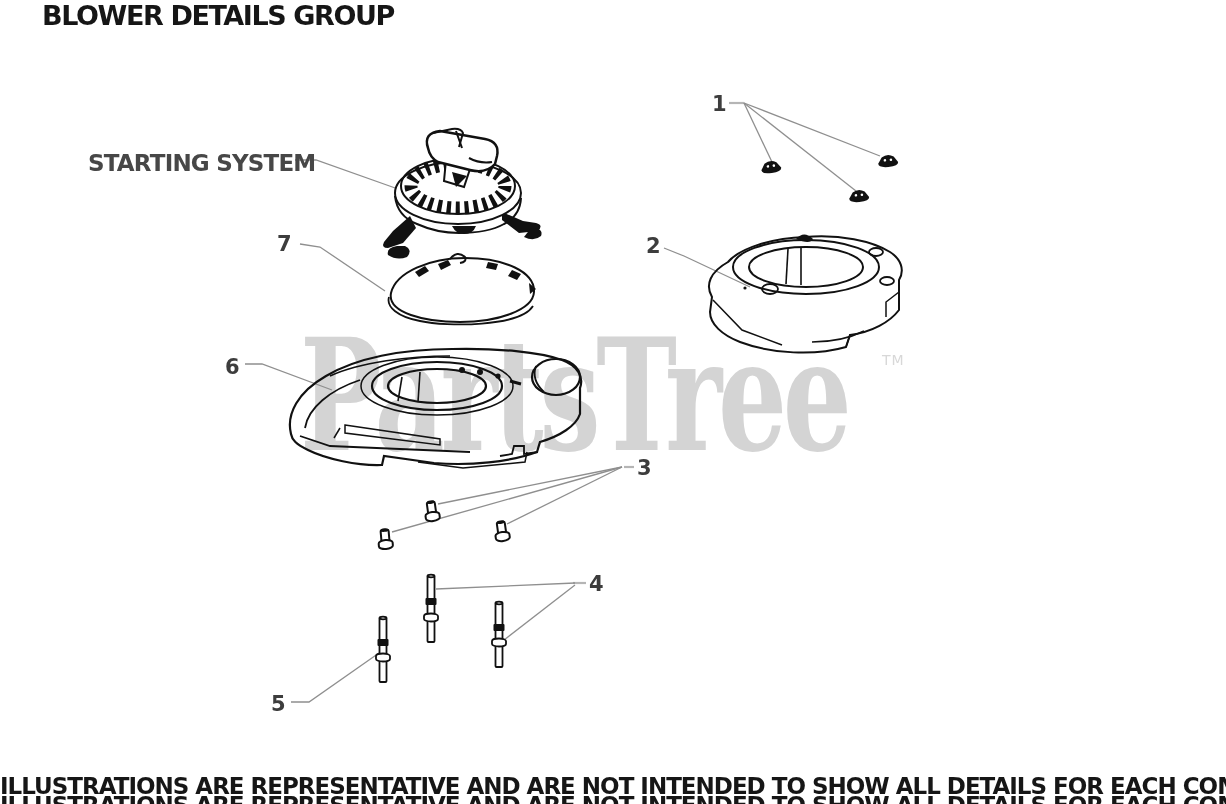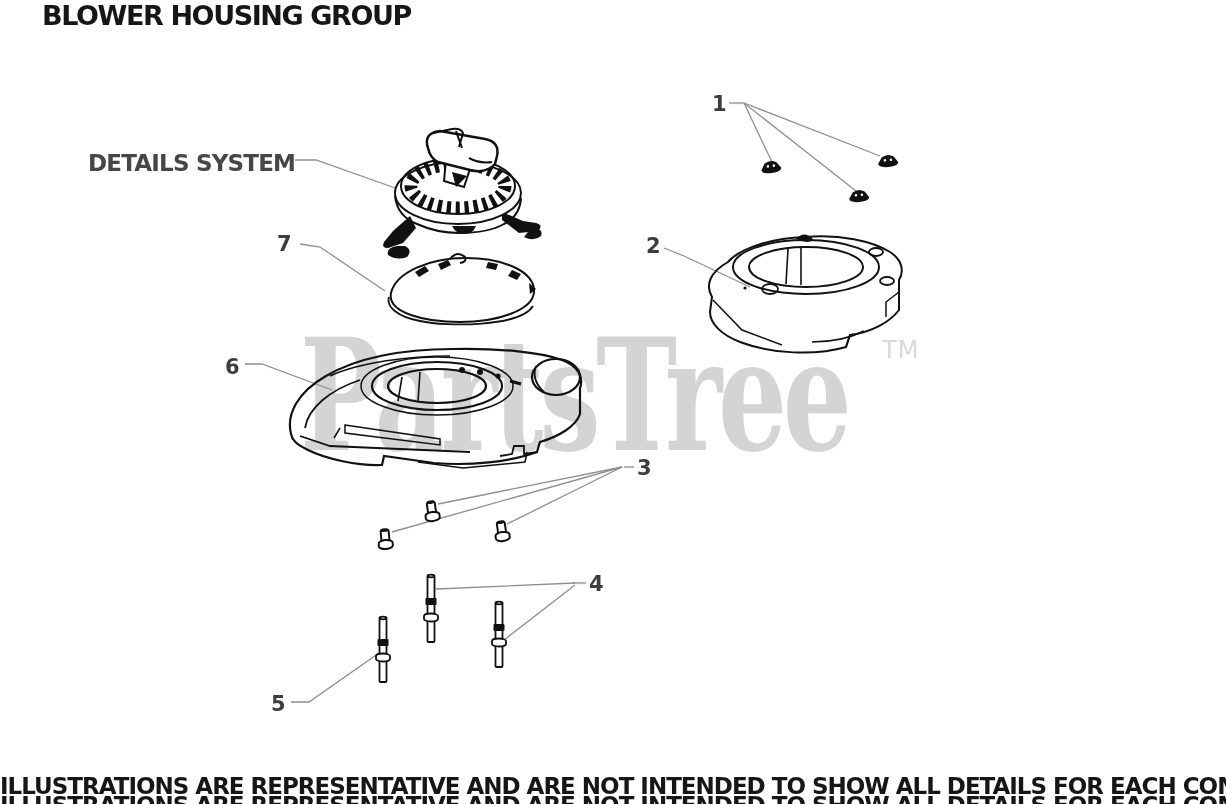--- a/index.html
+++ b/index.html
@@ -15,22 +15,22 @@
   }
   
   .wm{
     position:absolute;left:300px;top:318px;z-index:0;
     font-family:"DejaVu Serif","Liberation Serif",serif;font-weight:bold;
     font-size:155px;line-height:1;color:#d4d4d4;letter-spacing:-6px;
     transform:scaleX(0.70);transform-origin:left top;white-space:nowrap;
     user-select:none;
   }
   .wm-tm{
-    position:absolute;left:882px;top:336px;z-index:0;
-    font-size:24px;font-weight:normal;color:#d8d8d8;letter-spacing:1px;
+    position:absolute;left:882px;top:352px;z-index:0;
+    font-size:14px;font-weight:normal;color:#d8d8d8;letter-spacing:1px;
     font-family:"DejaVu Sans","Liberation Sans",sans-serif;
   }
   
   svg.art{position:absolute;left:0;top:0;z-index:1;}
   .lbl{
     position:absolute;z-index:2;font-weight:bold;color:#474747;
     white-space:nowrap;line-height:1;
   }
   .sys-lbl{left:88px;top:152px;font-size:23px;letter-spacing:-0.8px;}
   .co{
@@ -52,21 +52,21 @@
   }
   .disc-1{top:775px;}
   .disc-2{top:794px;}
 </style>
 </head>
 <body>
 
 <div class="page">
 
   <div class="hdr">
-    <h1>BLOWER HOUSING GROUP</h1>
+    <h1>BLOWER DETAILS GROUP</h1>
   </div>
 
   <div class="wm">PartsTree</div>
   <div class="wm-tm">TM</div>
 
   <svg class="art" width="1226" height="804" viewBox="0 0 1226 804">
 
     <g stroke="#8f8f8f" stroke-width="1.3" fill="none">
 
       <polyline points="295,160 316,160 398,189"></polyline>
@@ -219,21 +219,21 @@
       </g>
       <g transform="translate(499,603)">
         <rect x="-3.5" y="0" width="7" height="64" rx="1"></rect>
         <ellipse cx="0" cy="0" rx="3.5" ry="1.3"></ellipse>
         <rect x="-5.5" y="21" width="11" height="7" rx="1" fill="#111" stroke="none"></rect>
         <path d="M-7,38 a7,2.5 0 0 1 14,0 l0,3 a7,2.5 0 0 1 -14,0 z"></path>
       </g>
     </g>
   </svg>
 
-  <div class="lbl sys-lbl">DETAILS SYSTEM</div>
+  <div class="lbl sys-lbl">STARTING SYSTEM</div>
   <div class="co co1">1</div>
   <div class="co co2">2</div>
   <div class="co co3">3</div>
   <div class="co co4">4</div>
   <div class="co co5">5</div>
   <div class="co co6">6</div>
   <div class="co co7">7</div>
 
   <div class="disclaimer disc-1">ILLUSTRATIONS ARE REPRESENTATIVE AND ARE NOT INTENDED TO SHOW ALL DETAILS FOR EACH COMPONENT</div>
   <div class="disclaimer disc-2">ILLUSTRATIONS ARE REPRESENTATIVE AND ARE NOT INTENDED TO SHOW ALL DETAILS FOR EACH COMPONENT</div>

